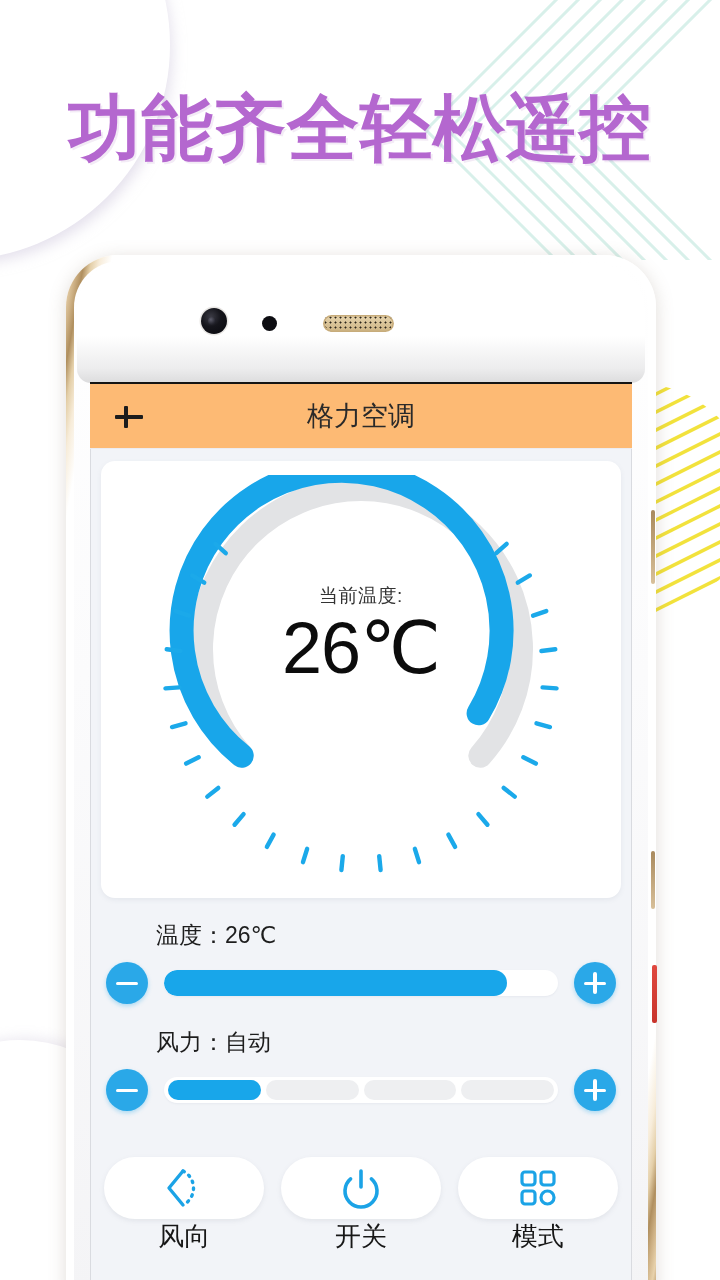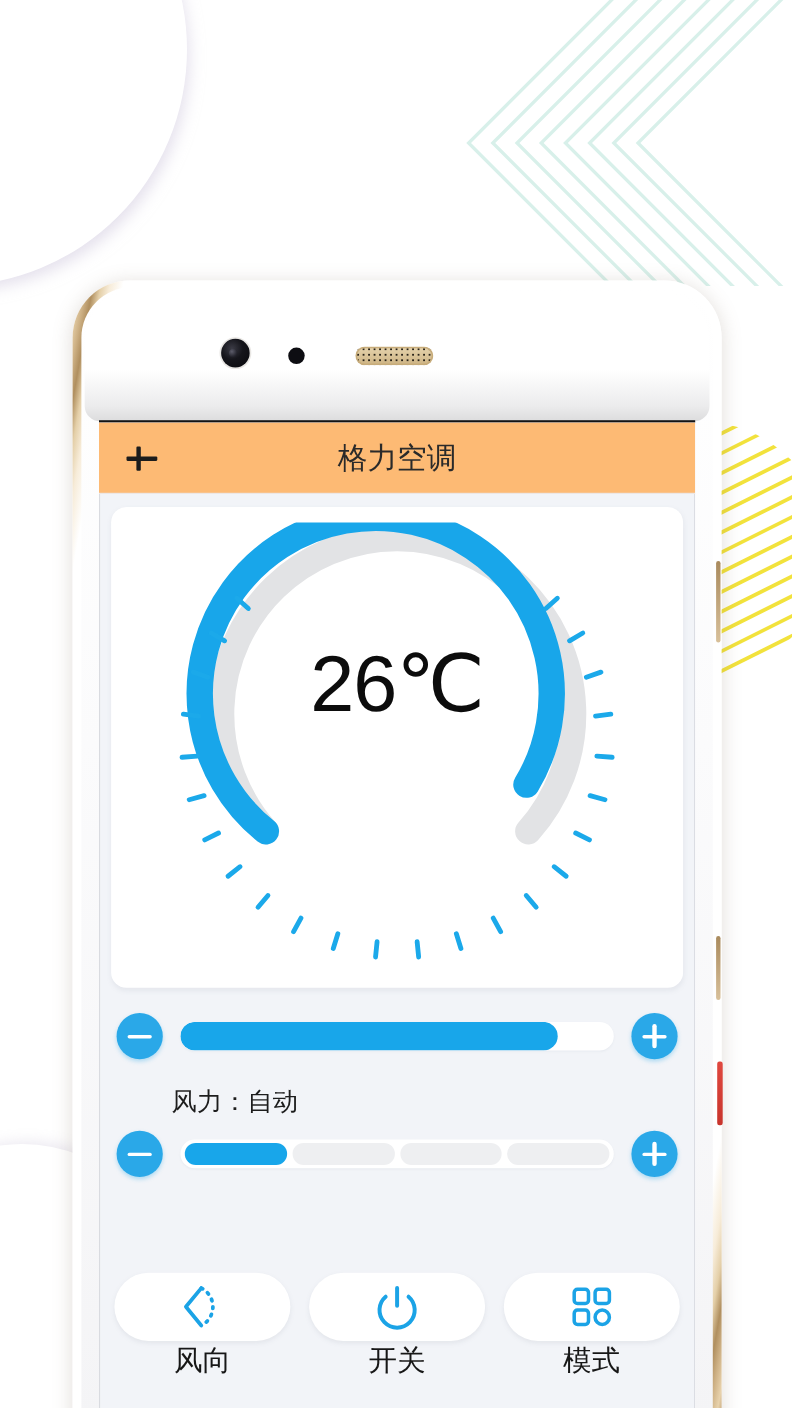--- a/index.html
+++ b/index.html
@@ -409,20 +409,21 @@
           <path d="M-10 170 L110 110"></path>
         <path d="M-10 188 L110 128"></path>
           <path d="M-10 206 L110 146"></path>
         <path d="M-10 224 L110 164"></path>
           <path d="M-10 242 L110 182"></path>
         <path d="M-10 260 L110 200"></path>
       </g>
     </svg>
   </div>
 
+  <div class="headline">功能齐全轻松遥控</div>
 
   <div class="phone">
     <div class="phone-frame"></div>
     <div class="phone-body"></div>
 
     <div class="side-key" style="top:255px;height:74px;"></div>
     <div class="side-key" style="top:596px;height:58px;"></div>
     <div class="side-red"></div>
 
     <div class="hw-row">
@@ -469,26 +470,28 @@
                 <line x1="381.58" y1="212.42" x2="395.54" y2="213.38"></line>
                 <line x1="380.42" y1="176.04" x2="394.29" y2="174.20"></line>
                 <line x1="372.04" y1="140.62" x2="385.27" y2="136.05"></line>
                 <line x1="356.78" y1="107.57" x2="368.84" y2="100.46"></line>
                 <line x1="335.25" y1="78.22" x2="345.66" y2="68.85"></line>
               </g>
           </svg>
         </div>
 
         <div class="gauge-center">
+          <div class="gauge-label">当前温度:</div>
           <div class="gauge-value">26℃</div>
         </div>
 
       </div>
 
       <div class="slider-block">
+        <div class="slider-label">温度：26℃</div>
         <div class="slider-row">
           <div class="circ-btn minus"></div>
           <div class="track">
             <div class="track-fill" id="temp-fill" style="width: 87%;"></div>
           </div>
           <div class="circ-btn plus"></div>
         </div>
       </div>
 
       <div class="slider-block">

